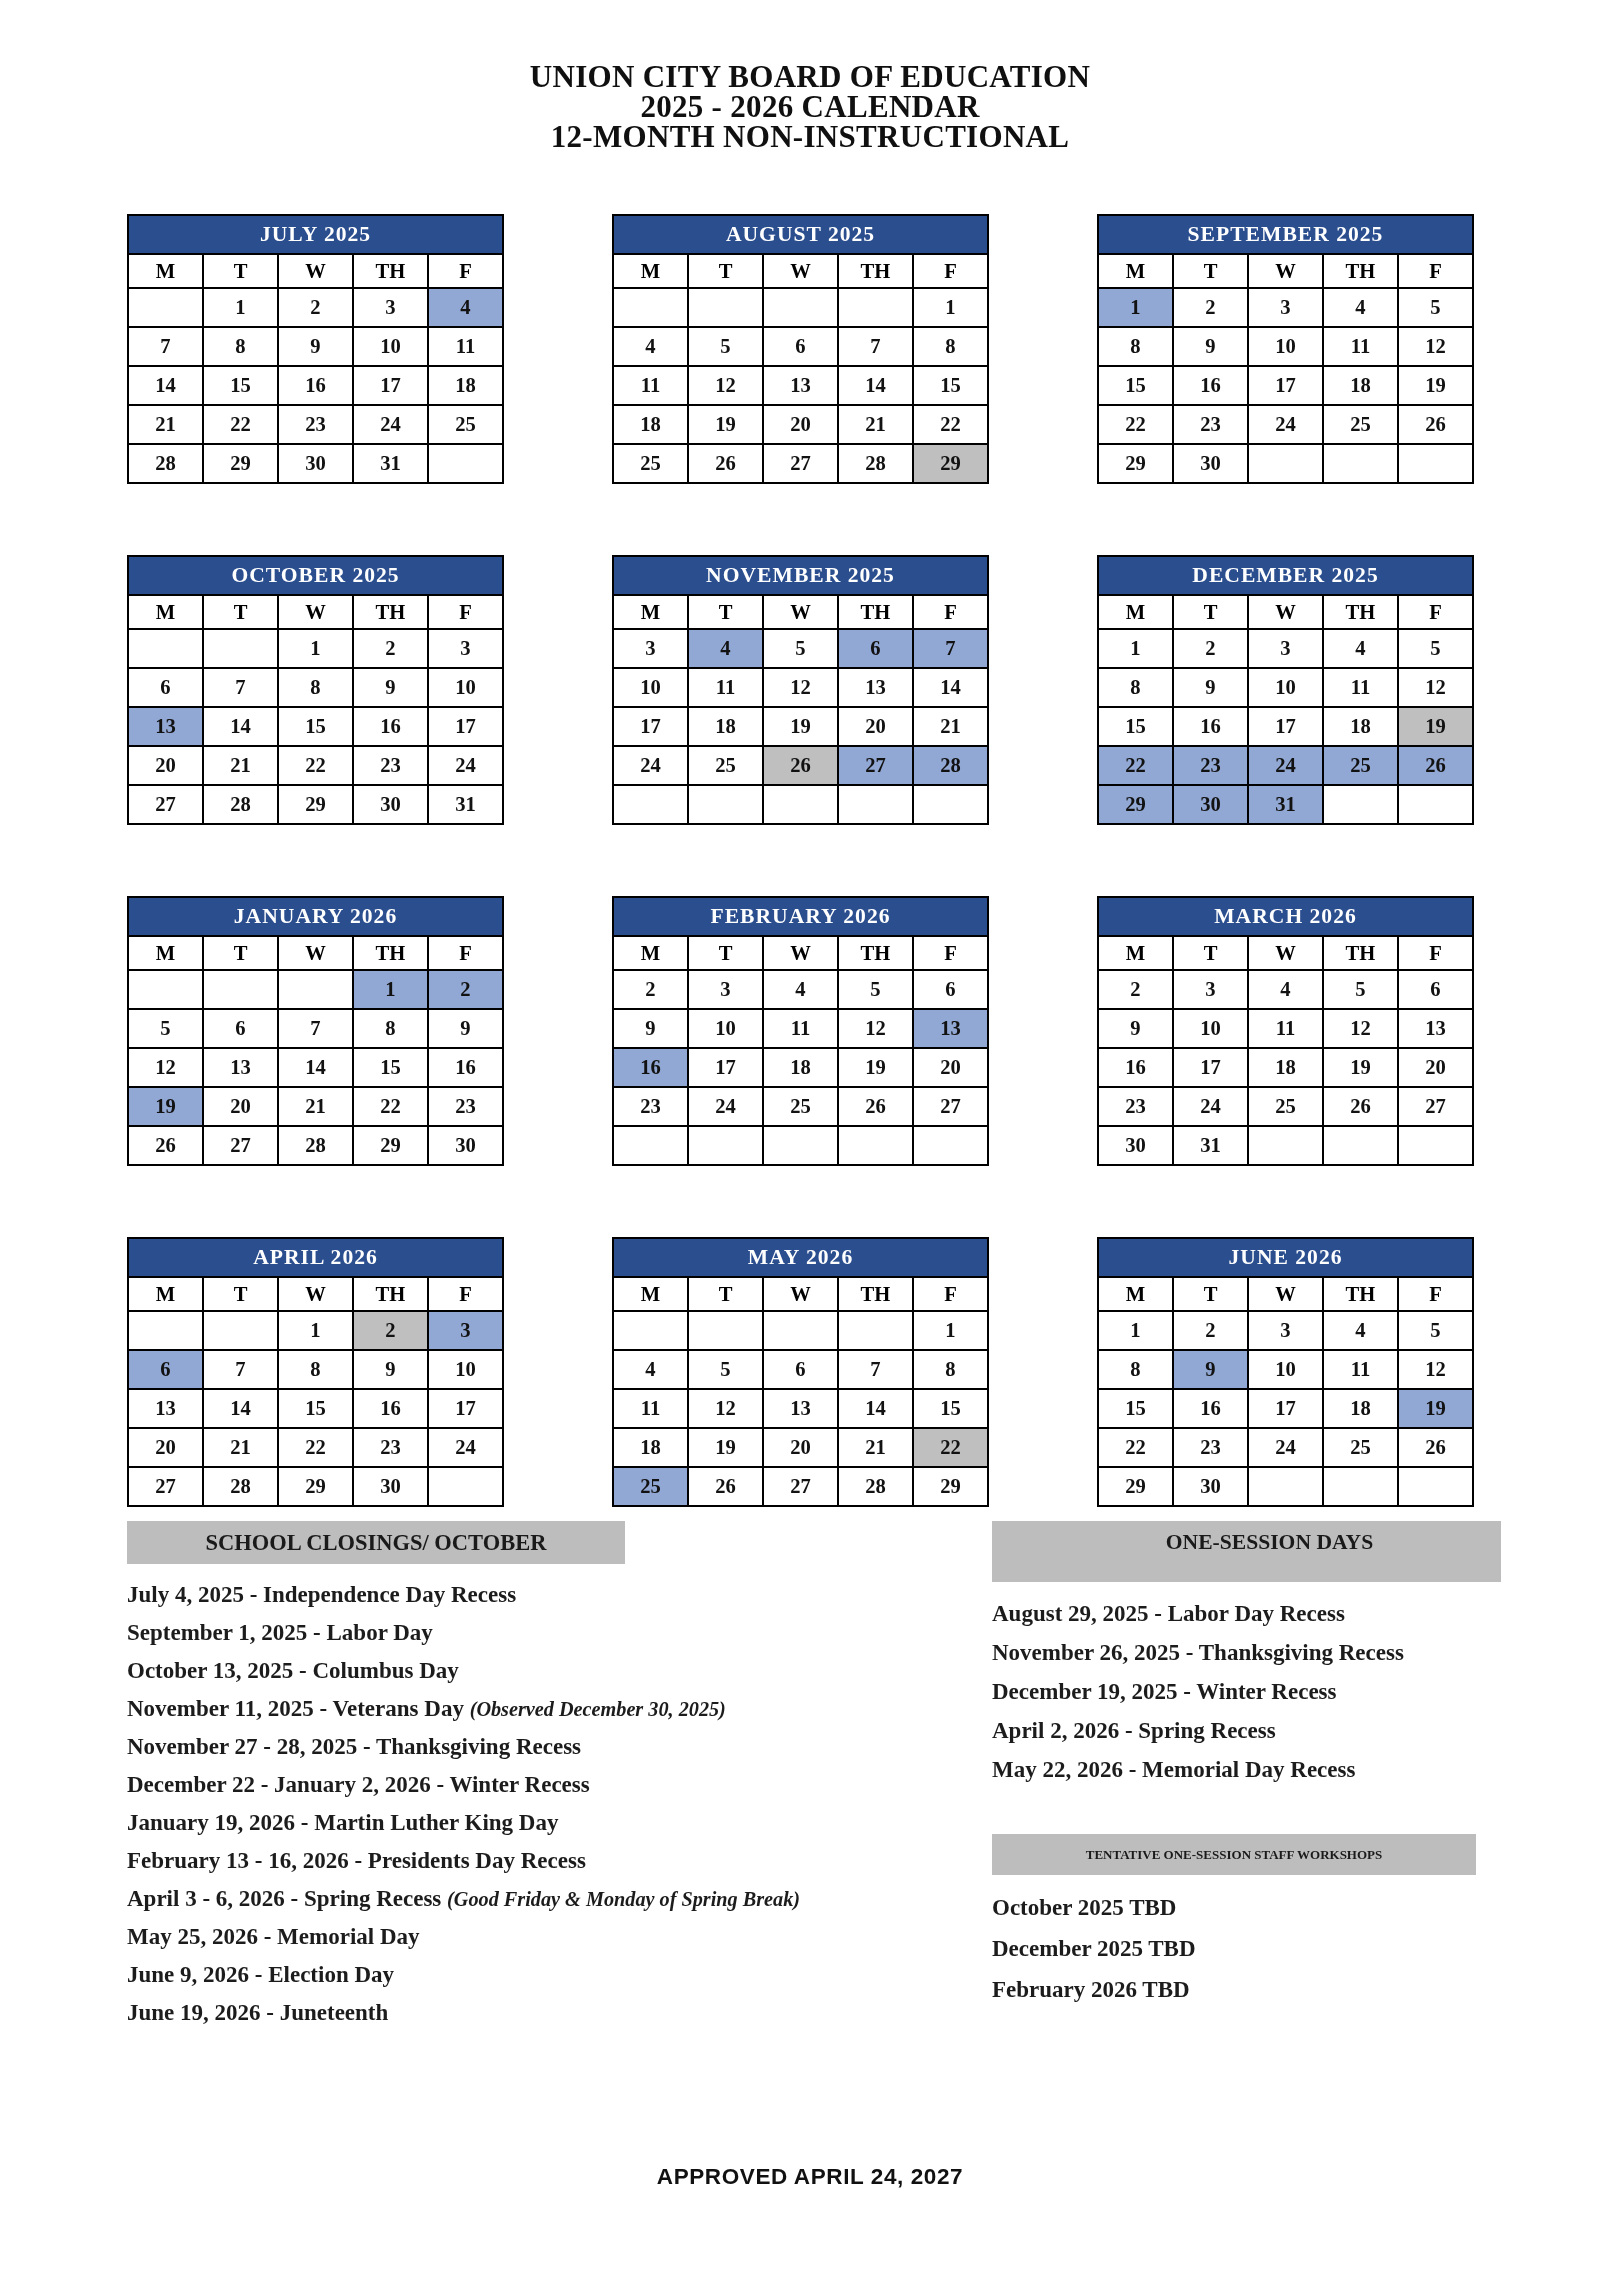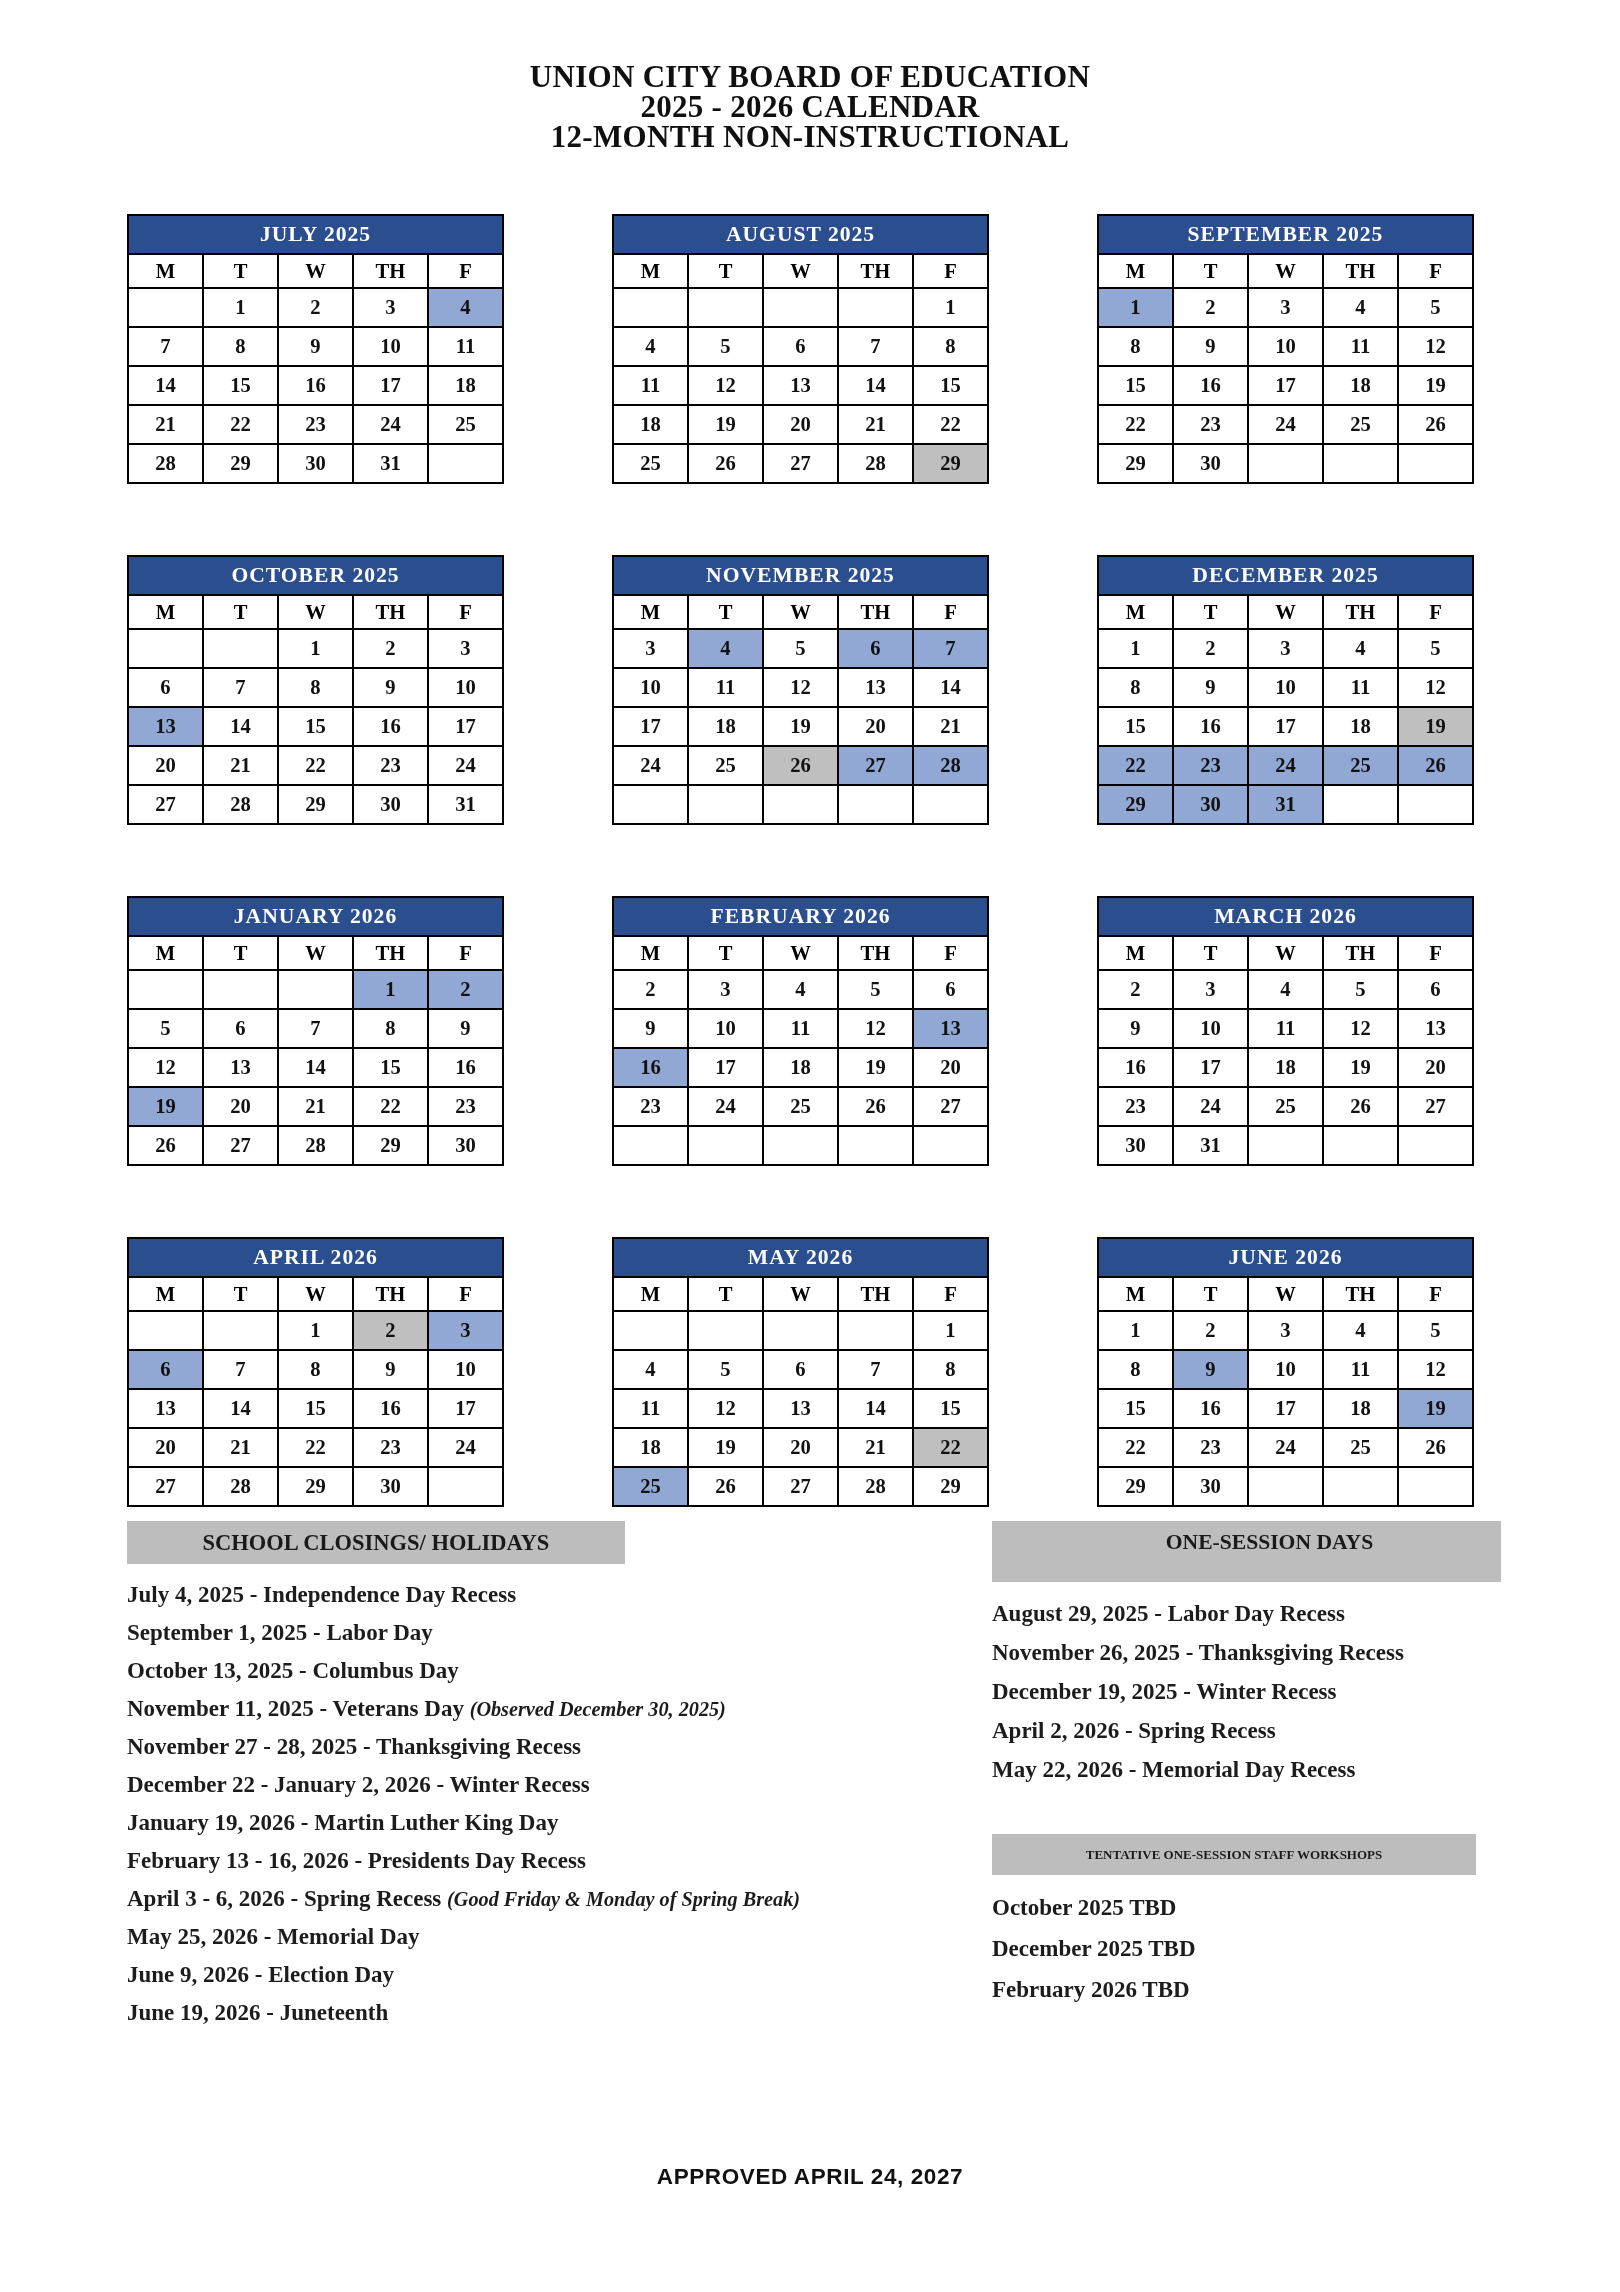--- a/index.html
+++ b/index.html
@@ -659,21 +659,21 @@
             <td>30</td>
             <td></td>
             <td></td>
             <td></td>
           </tr>
         </tbody>
       </table>
     </div>
 
   <div class="closings">
-    <div class="bar">SCHOOL CLOSINGS/ HOLIDAYS</div>
+    <div class="bar">SCHOOL CLOSINGS/ OCTOBER</div>
     <ul class="list">
         <li>July 4, 2025 - Independence Day Recess</li>
         <li>September 1, 2025 - Labor Day</li>
         <li>October 13, 2025 - Columbus Day</li>
         <li>November 11, 2025 - Veterans Day <span class="note">(Observed December 30, 2025)</span></li>
         <li>November 27 - 28, 2025 - Thanksgiving Recess</li>
         <li>December 22 - January 2, 2026 - Winter Recess</li>
         <li>January 19, 2026 - Martin Luther King Day</li>
         <li>February 13 - 16, 2026 - Presidents Day Recess</li>
         <li>April 3 - 6, 2026 - Spring Recess <span class="note">(Good Friday &amp; Monday of Spring Break)</span></li>

